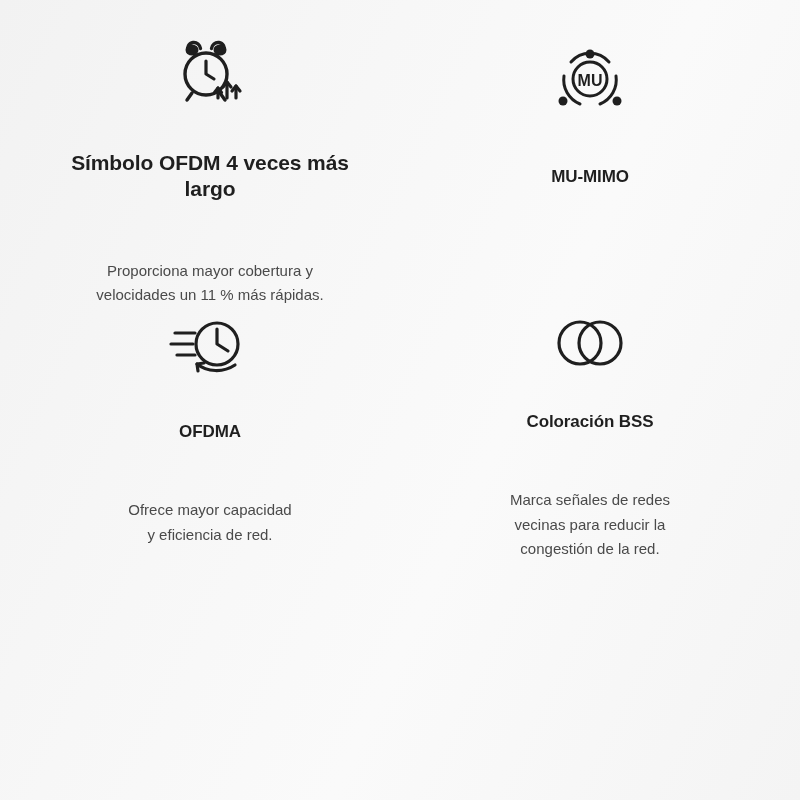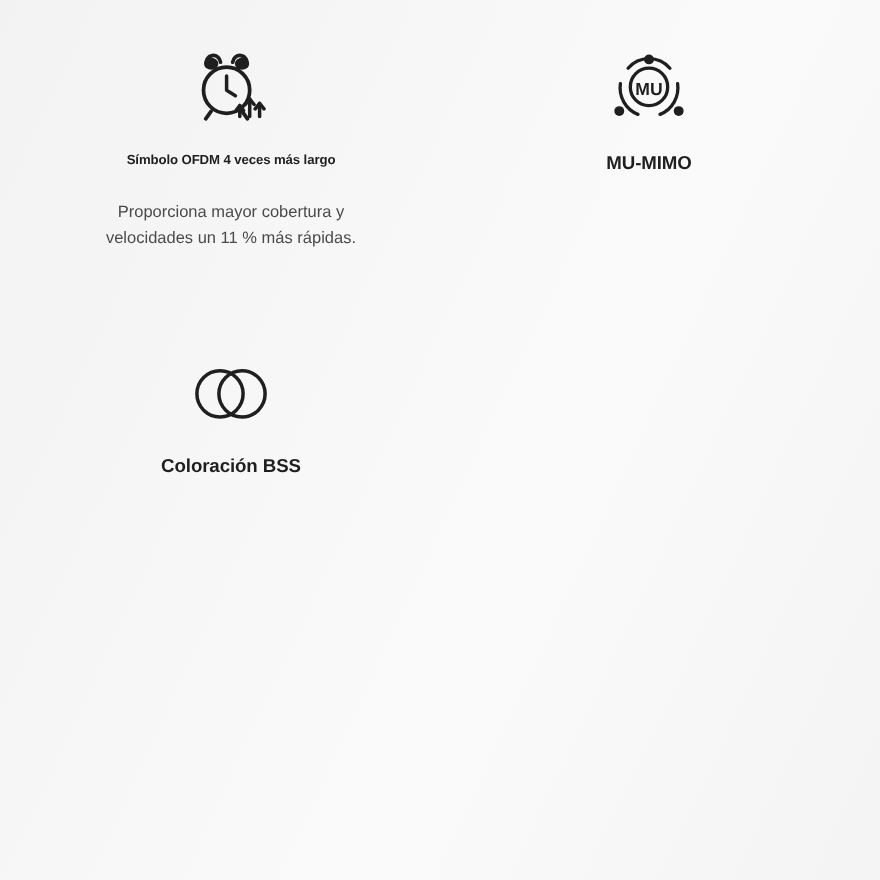--- a/index.html
+++ b/index.html
@@ -33,20 +33,21 @@
     box-sizing: border-box;
     padding: 40px 20px 0 20px;
   }
   .cell {
     display: flex;
     flex-direction: column;
     align-items: center;
     text-align: center;
     padding: 0 24px;
     box-sizing: border-box;
+    gap: 28px;
   }
   .cell.empty {
     visibility: hidden;
   }
   .icon-wrap {
     height: 86px;
     display: flex;
     align-items: center;
     justify-content: center;
     margin-bottom: 12px;
@@ -61,21 +62,21 @@
   }
   .feature-desc {
     font-size: 15px;
     color: #4a4a4a;
     line-height: 1.62;
     margin: 16px;
     max-width: 260px;
     white-space: pre-line;
   }
   
-  .cell-0 .feature-title { font-size: 12px; }
+  .cell-0 .feature-title { font-size: 21px; }
   .cell-0 .feature-desc { max-width: 270px; }
   .cell-4 { padding-top: 0; }
   .icon-svg { display: block; }
 </style>
 </head>
 <body>
 
 <div class="page">
   <div class="grid">
 
@@ -119,28 +120,49 @@
           <path d="M62 28a26 26 0 0 1-16 28" stroke="#1f1f1f" stroke-width="3" stroke-linecap="round" fill="none"></path>
 
           <circle cx="36" cy="6" r="4.5" fill="#1f1f1f"></circle>
           <circle cx="9" cy="53" r="4.5" fill="#1f1f1f"></circle>
           <circle cx="63" cy="53" r="4.5" fill="#1f1f1f"></circle>
         </svg>
       </div>
       <h3 class="feature-title">MU-MIMO</h3>
     </div>
 
+    <div class="cell cell-2">
+      <div class="icon-wrap">
+        <svg class="icon-svg" width="82" height="66" viewBox="0 0 82 66" fill="none" xmlns="http://www.w3.org/2000/svg" aria-hidden="true">
+          <circle cx="48" cy="29" r="21" stroke="#1f1f1f" stroke-width="3.2" fill="none"></circle>
+          <path d="M48 14v15l11 7" stroke="#1f1f1f" stroke-width="3.2" stroke-linecap="round" stroke-linejoin="round" fill="none"></path>
+
+          <path d="M6 18h20" stroke="#1f1f1f" stroke-width="3.2" stroke-linecap="round"></path>
+          <path d="M2 29h22" stroke="#1f1f1f" stroke-width="3.2" stroke-linecap="round"></path>
+          <path d="M8 40h18" stroke="#1f1f1f" stroke-width="3.2" stroke-linecap="round"></path>
+
+          <path d="M28 49c10 8 26 9 38 1" stroke="#1f1f1f" stroke-width="3.2" stroke-linecap="round" fill="none"></path>
+          <path d="M28 49l1 7M28 49l7-1" stroke="#1f1f1f" stroke-width="3.2" stroke-linecap="round"></path>
+        </svg>
+      </div>
+      <h3 class="feature-title">OFDMA</h3>
+      <p class="feature-desc">Ofrece mayor capacidad
+y eficiencia de red.</p>
+    </div>
 
 
     <div class="cell cell-4">
       <div class="icon-wrap">
         <svg class="icon-svg" width="78" height="56" viewBox="0 0 78 56" fill="none" xmlns="http://www.w3.org/2000/svg" aria-hidden="true">
           <circle cx="29" cy="28" r="21" stroke="#1f1f1f" stroke-width="3.2" fill="none"></circle>
           <circle cx="49" cy="28" r="21" stroke="#1f1f1f" stroke-width="3.2" fill="none"></circle>
         </svg>
       </div>
       <h3 class="feature-title">Coloración BSS</h3>
+      <p class="feature-desc">Marca señales de redes
+vecinas para reducir la
+congestión de la red.</p>
     </div>
 
     <div class="cell empty"></div>
 
   </div>
 </div>
 
 </body></html>

